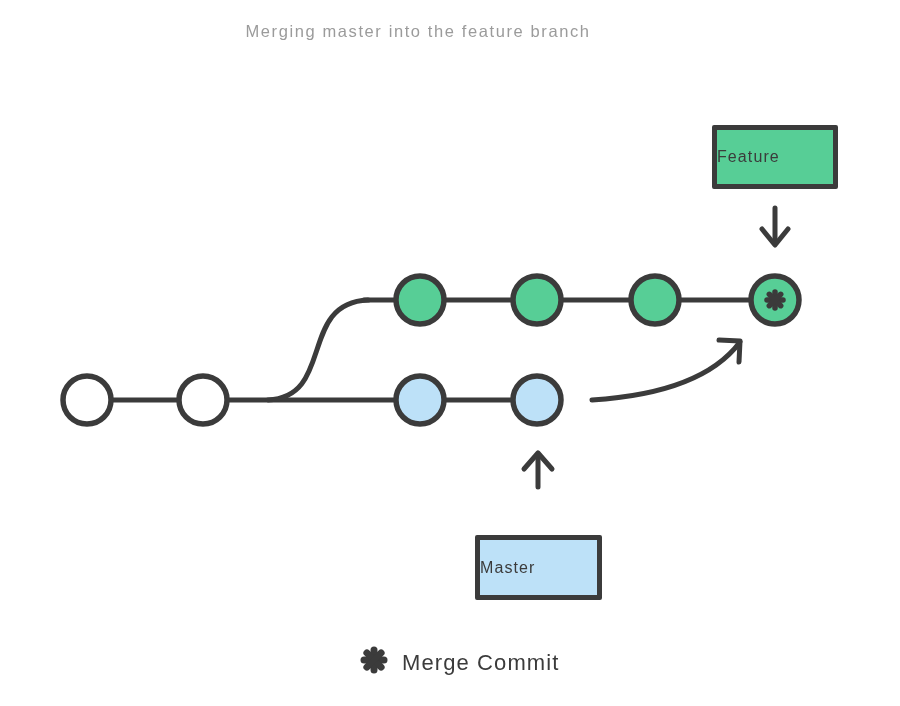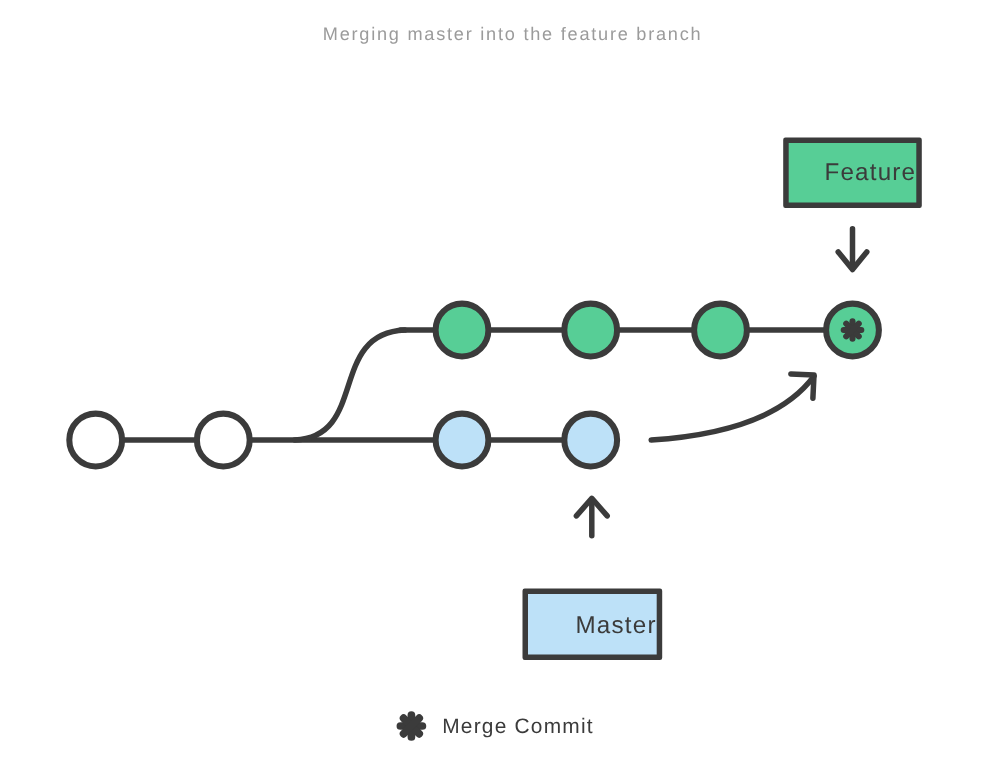--- a/index.html
+++ b/index.html
@@ -20,21 +20,20 @@
   .title {
     position: absolute;
     top: 22px;
     left: 0;
     width: 836px;
     text-align: center;
     font-size: 16.5px;
     letter-spacing: 1.6px;
     color: var(--title-gray, #9b9b9b);
     font-weight: 400;
-    padding-left: 48px;
   }
   svg.graph {
     position: absolute;
     top: 0;
     left: 0;
   }
   .line {
     stroke: var(--stroke-dark, #3b3b3b);
     stroke-width: 5;
     fill: none;
@@ -55,41 +54,41 @@
   }
   .asterisk.small { stroke-width: 5.5; }
   .asterisk.large { stroke-width: 7; }
   .label-box {
     position: absolute;
     box-sizing: border-box;
     border: 5px solid var(--stroke-dark, #3b3b3b);
     border-radius: 2px;
     display: flex;
     align-items: center;
-    justify-content: flex-end;
-    font-size: 22px;
+    justify-content: flex-start;
+    font-size: 16px;
     letter-spacing: 1.1px;
     color: var(--stroke-dark, #3b3b3b);
   }
   .label-box.feature {
     left: 712px; top: 125px;
     width: 126px; height: 64px;
     background: var(--feature-green, #57ce96);
   }
   .label-box.master {
     left: 475px; top: 510px;
     width: 127px; height: 65px;
     background: var(--master-blue, #bde1f8);
     margin-top: 25px;
   }
   .legend-label {
     position: absolute;
     left: 402px;
     top: 650px;
-    font-size: 19px;
+    font-size: 22px;
     letter-spacing: 1.1px;
     color: var(--stroke-dark, #3b3b3b);
   }
 </style>
 </head>
 <body>
 
 <div class="canvas">
 
   <div class="title">Merging master into the feature branch</div>

